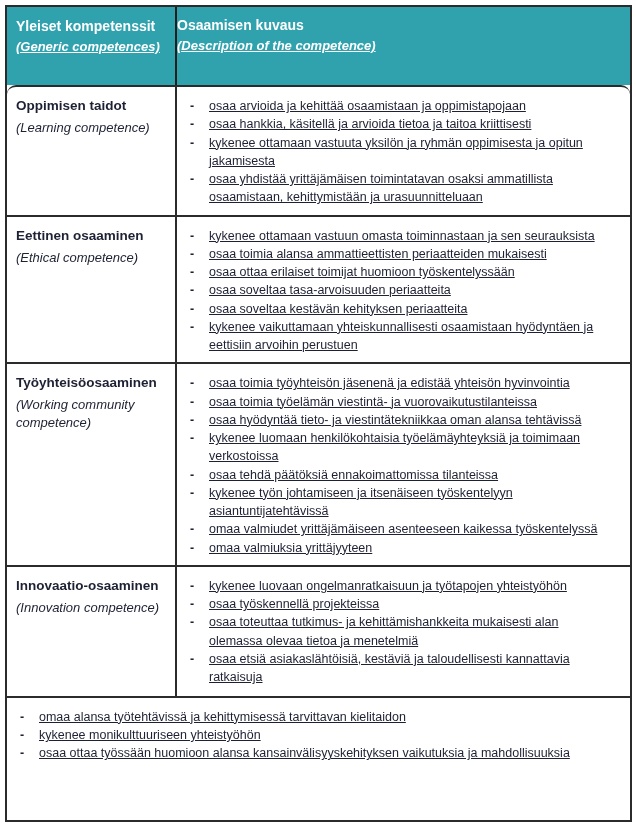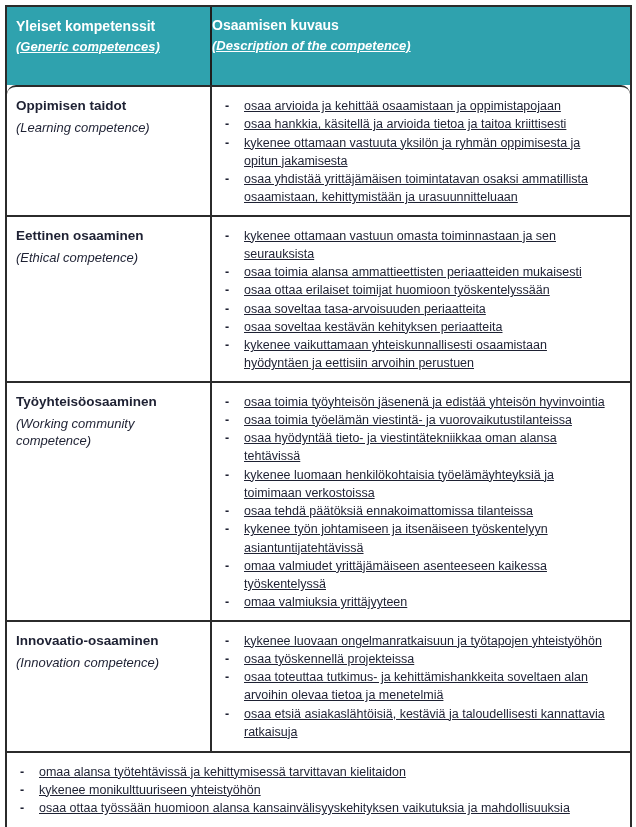--- a/index.html
+++ b/index.html
@@ -27,21 +27,21 @@
     background: #ffffff;
   }
 
   .t-row {
     display: flex;
     border-top: 2px solid var(--border-color, #2b2b2b);
   }
   .t-row:first-child { border-top: none; }
 
   .cell-left {
-    width: 205px;
+    width: 170px;
     flex: none;
     border-right: 2px solid var(--border-color, #2b2b2b);
     padding: 10px 8px 8px 9px;
   }
   .cell-right {
     flex: 1;
     padding: 9px 6px 8px 0;
   }
 
   .cell-title {
@@ -233,21 +233,21 @@
           <div class="bullet">
               <span class="dash">-</span>
               <span class="btext">kykenee luovaan ongelmanratkaisuun ja työtapojen yhteistyöhön</span>
             </div>
           <div class="bullet">
               <span class="dash">-</span>
               <span class="btext">osaa työskennellä projekteissa</span>
             </div>
           <div class="bullet">
               <span class="dash">-</span>
-              <span class="btext">osaa toteuttaa tutkimus- ja kehittämishankkeita soveltaen alan arvoihin olevaa tietoa ja menetelmiä</span>
+              <span class="btext">osaa toteuttaa tutkimus- ja kehittämishankkeita mukaisesti alan olemassa olevaa tietoa ja menetelmiä</span>
             </div>
           <div class="bullet">
               <span class="dash">-</span>
               <span class="btext">osaa etsiä asiakaslähtöisiä, kestäviä ja taloudellisesti kannattavia ratkaisuja</span>
             </div>
         </div>
       </div>
     </div>
 
     <div class="t-row r5">

